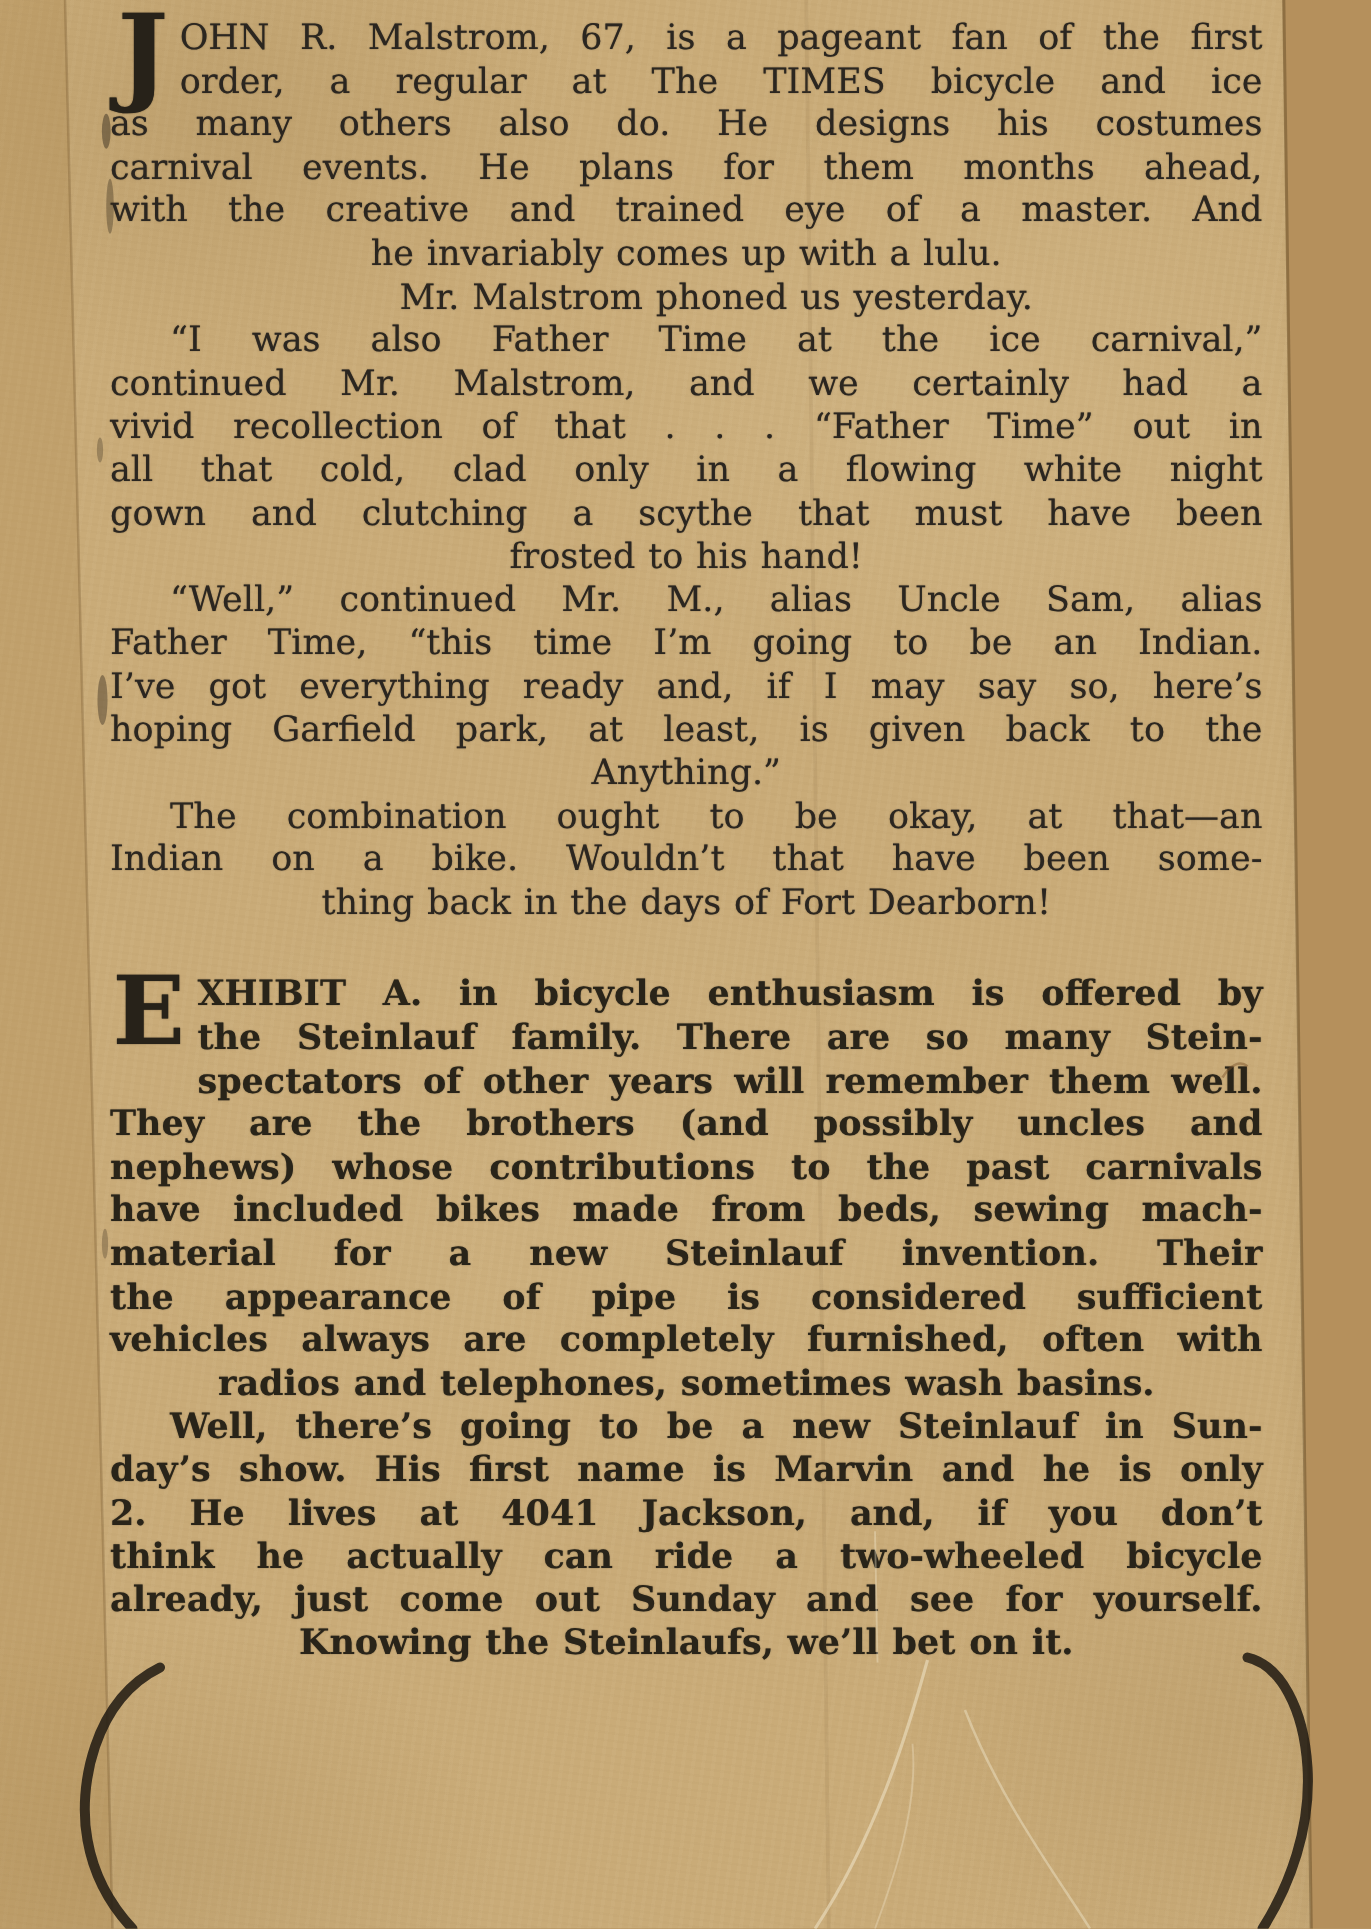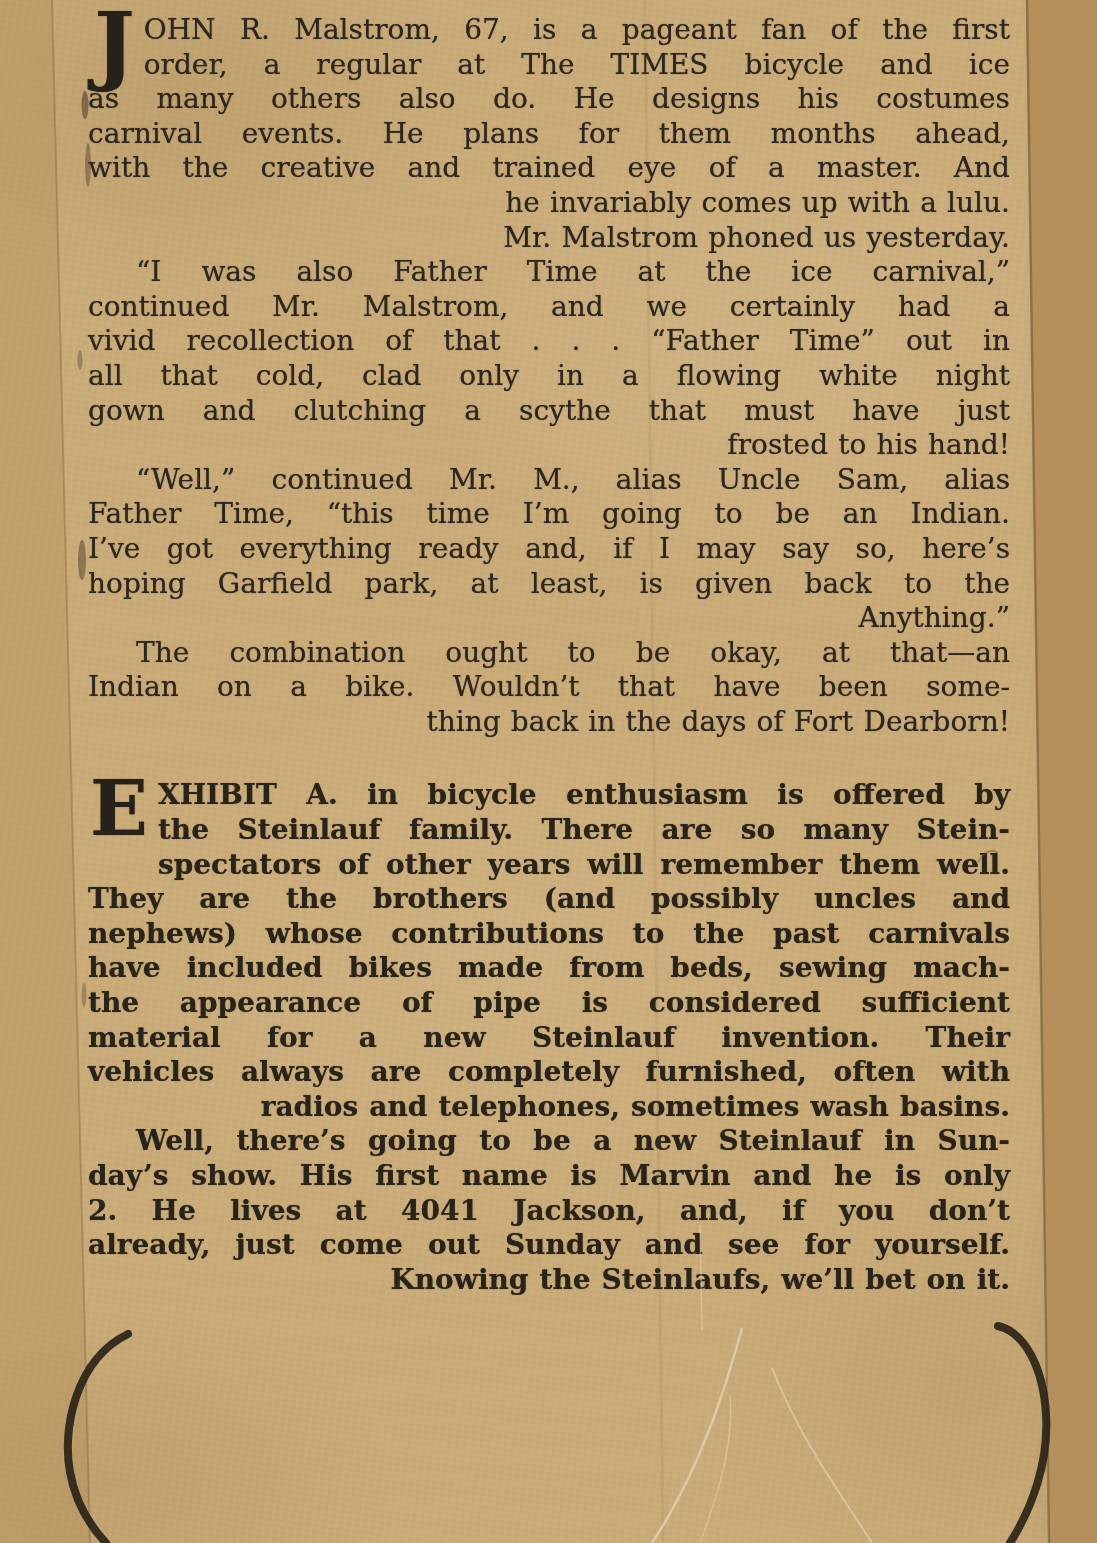--- a/index.html
+++ b/index.html
@@ -34,21 +34,21 @@
     background:linear-gradient(90deg, rgba(0,0,0,0) 0, rgba(108,80,40,0.10) 60%, rgba(95,70,35,0.18) 100%);
   }
   
   .text-col{
     position:absolute;left:88px;top:13px;width:922px;
     color:#2b2620;
     text-shadow:0 0 1px rgba(43,35,25,0.65);
     word-spacing:0.08em;
   }
   .para{margin:0;}
-  .line{height:34.6px;line-height:34.6px;font-size:28px;text-align:right;}
+  .line{height:34.6px;line-height:34.6px;font-size:28px;text-align:center;}
   .line.just{text-align:justify;text-align-last:justify;text-justify:inter-word;}
   .para.ind .line:first-child{text-indent:48px;}
   .dropcap{
     float:left;font-weight:bold;color:#272219;
     text-shadow:0 0 1px rgba(35,28,18,0.8);
   }
   .dc-j{font-size:86px;line-height:58px;height:66px;margin:2px 9px 0 6px;}
   .dc-e{font-size:76px;line-height:56px;height:67px;margin:3px 10px 0 2px;}
   .article-2{font-weight:bold;margin-top:39px;color:#292419;}
   
@@ -73,21 +73,21 @@
           <div class="line">he invariably comes up with a lulu.</div>
         </div>
       <div class="para ind">
           <div class="line">Mr. Malstrom phoned us yesterday.</div>
         </div>
       <div class="para ind">
           <div class="line just">“I was also Father Time at the ice carnival,”</div>
           <div class="line just">continued Mr. Malstrom, and we certainly had a</div>
           <div class="line just">vivid recollection of that . . . “Father Time” out in</div>
           <div class="line just">all that cold, clad only in a flowing white night</div>
-          <div class="line just">gown and clutching a scythe that must have just</div>
+          <div class="line just">gown and clutching a scythe that must have been</div>
           <div class="line">frosted to his hand!</div>
         </div>
       <div class="para ind">
           <div class="line just">“Well,” continued Mr. M., alias Uncle Sam, alias</div>
           <div class="line just">Father Time, “this time I’m going to be an Indian.</div>
           <div class="line just">I’ve got everything ready and, if I may say so, here’s</div>
           <div class="line just">hoping Garfield park, at least, is given back to the</div>
           <div class="line">Anything.”</div>
         </div>
       <div class="para ind">
@@ -99,29 +99,30 @@
 
     <div class="article-2">
       <div class="para">
         <span class="dropcap dc-e">E</span>
       <div class="line just">XHIBIT A. in bicycle enthusiasm is offered by</div>
           <div class="line just">the Steinlauf family. There are so many Stein-</div>
           <div class="line just">spectators of other years will remember them well.</div>
           <div class="line just">They are the brothers  (and possibly uncles and</div>
           <div class="line just">nephews) whose contributions to the past carnivals</div>
           <div class="line just">have included bikes made from beds, sewing mach-</div>
+          <div class="line just">material for a new Steinlauf invention.   Their</div>
           <div class="line just">the appearance of pipe is considered sufficient</div>
-          <div class="line just">material for a new Steinlauf invention.   Their</div>
           <div class="line just">vehicles always are completely furnished, often with</div>
           <div class="line">radios and telephones, sometimes wash basins.</div>
         </div>
       <div class="para ind">
           <div class="line just">Well, there’s going to be a new Steinlauf in Sun-</div>
           <div class="line just">day’s show. His first name is Marvin and he is only</div>
           <div class="line just">2.  He lives at 4041 Jackson, and, if you don’t</div>
+          <div class="line just">think he actually can ride a two-wheeled bicycle</div>
           <div class="line just">already, just come out Sunday and see for yourself.</div>
           <div class="line">Knowing the Steinlaufs, we’ll bet on it.</div>
         </div>
     </div>
 
   </div>
 
   <div class="backing-strip"></div>
 </div>
 

